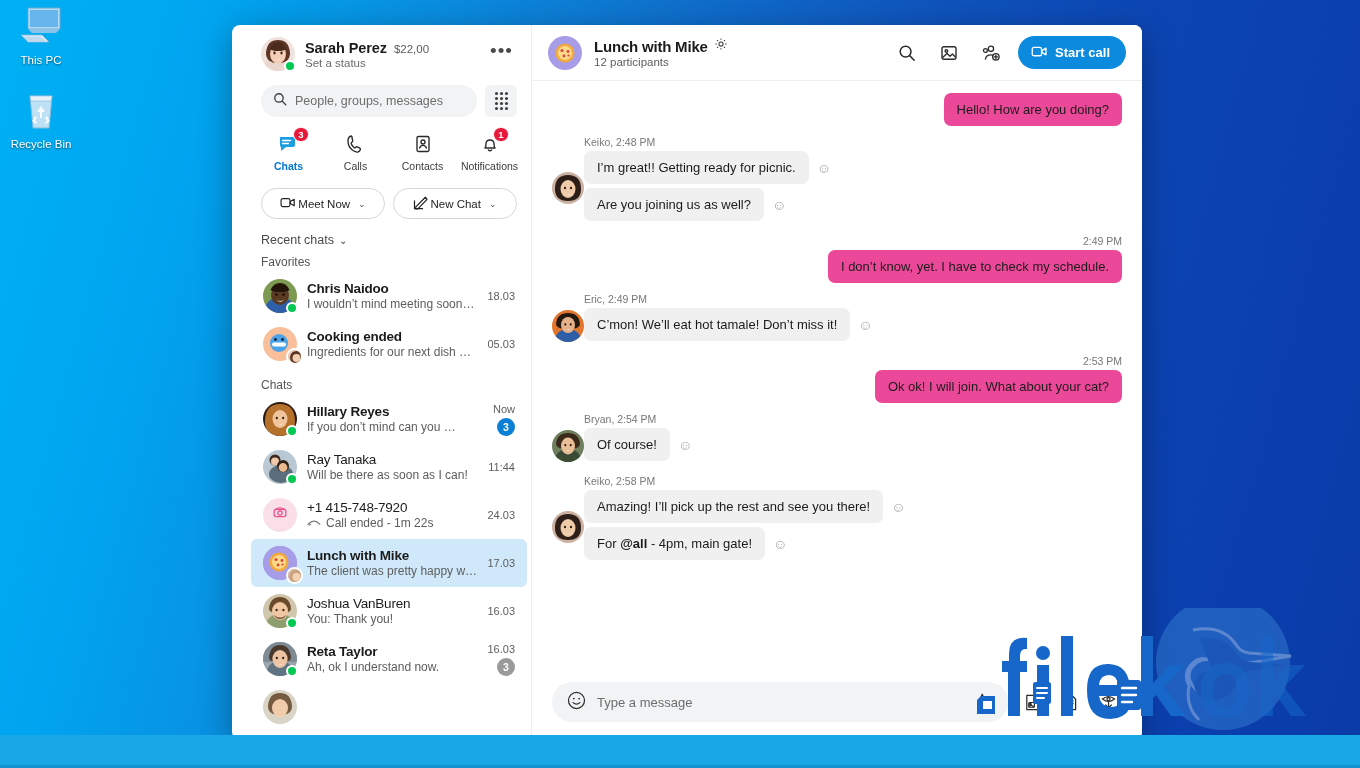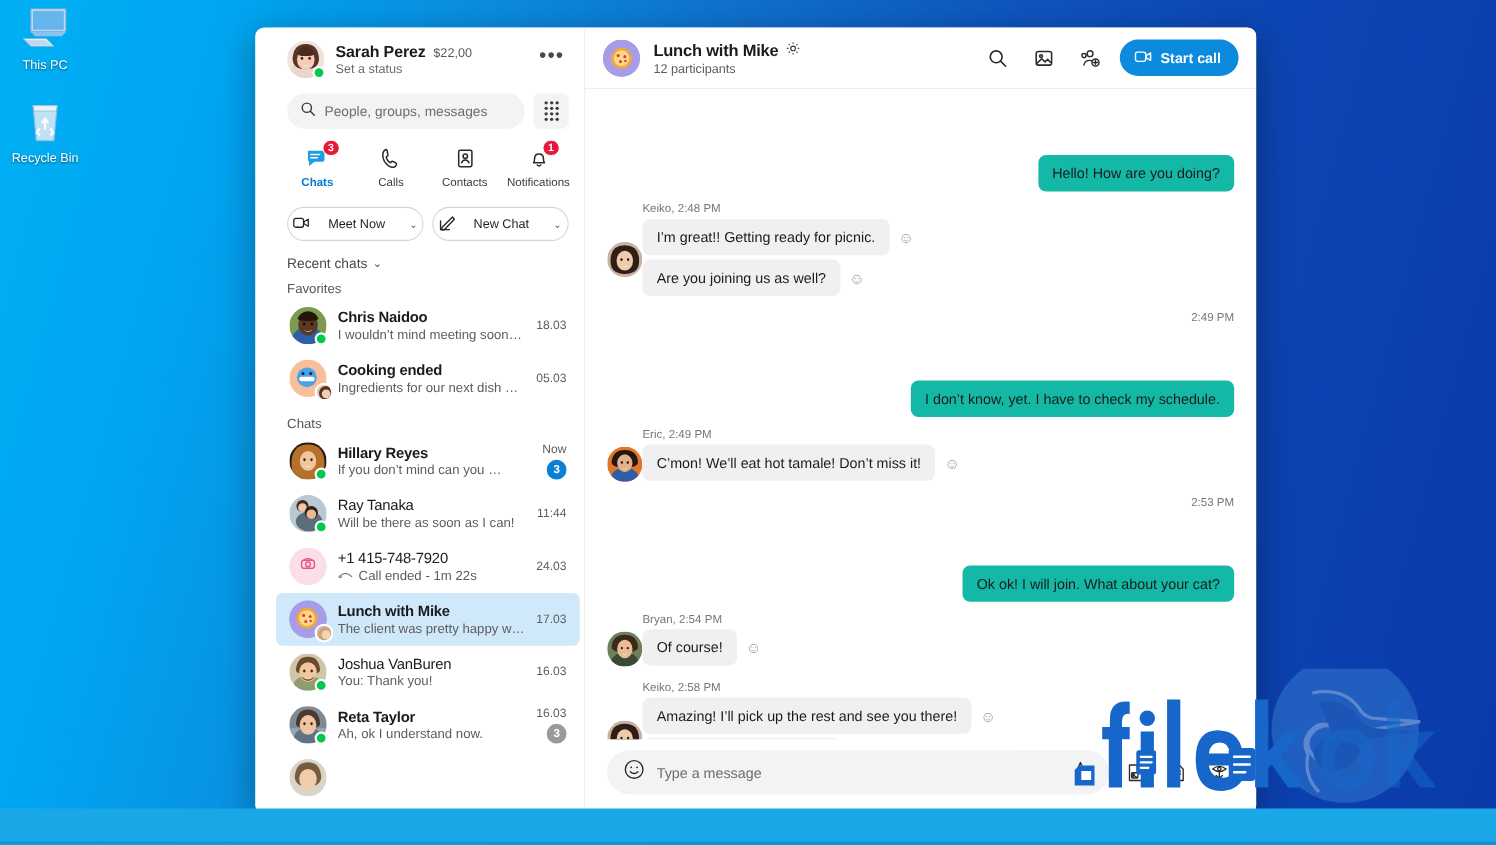--- a/index.html
+++ b/index.html
@@ -96,21 +96,21 @@
   .badge {
     position:absolute; top:-6px; right:-9px; min-width:15px; height:15px;
     background:#e8183a; color:#fff; border-radius:8px; font-size:9.5px;
     font-weight:700; display:flex; align-items:center; justify-content:center;
     padding: 0 4px; border:1.5px solid #fff;
   }
 
   .actions { display:flex; gap:8px; padding: 10px 14px 8px 14px; }
   .pill {
     flex:1; height:31px; border:1px solid #d3d6d9; border-radius:16px;
-    display:flex; align-items:center; justify-content:center; gap:16px;
+    display:flex; align-items:center; justify-content:center; gap:2px;
     font-size:11.5px; color:#1f1f1f; cursor:pointer; background:#fff;
   }
   .pill .caret { margin-left:6px; color:#555; font-size: 9px; }
 
   .section-head {
     padding: 6px 14px 3px 14px; font-size:12.5px; color:#4a4a4a;
     display:flex; align-items:center; gap:5px; cursor:pointer;
   }
   .section-sub { padding: 5px 14px 3px 14px; font-size:12px; color:#555; }
 
@@ -155,21 +155,21 @@
   }
 
   .messages { flex:1; padding: 12px 20px 4px 20px; overflow:hidden; }
   .msg-row { display:flex; margin-bottom: 4px; }
   .msg-row.out { justify-content: flex-end; }
   .bubble {
     border-radius: 7px; padding: 8px 13px; font-size: 13px; color:#1b1b1b;
     line-height:17px; max-width: 430px;
   }
   .bubble.in  { background: #f0f0f0; }
-  .bubble.out { background: #14b8a6; margin-top: 48px; }
+  .bubble.out { background: #ec4899; }
   .group-in { display:flex; margin-top: 10px; align-items: center; }
   .group-body { min-width:0; }
   .sender-line { font-size:10.5px; color:#777; margin-bottom:3px; }
   .time-right { text-align:right; font-size:10.5px; color:#777; margin-top:10px; margin-bottom:3px; }
   .react {
     color:#9a9a9a; font-size:14px; margin-left:8px; align-self:center; cursor:pointer;
     line-height: 1;
   }
   .bub-wrap { display:flex; align-items:center; margin-bottom:4px; }
   .mention { font-weight:700; }

